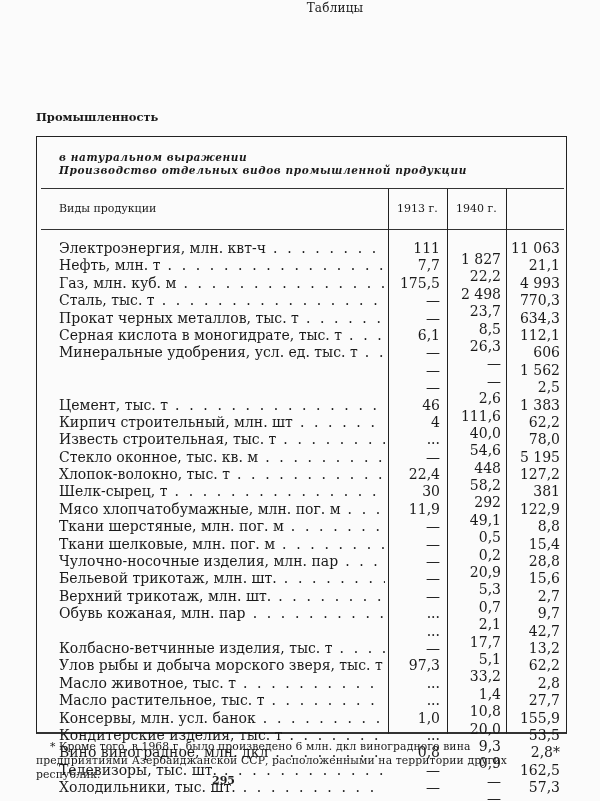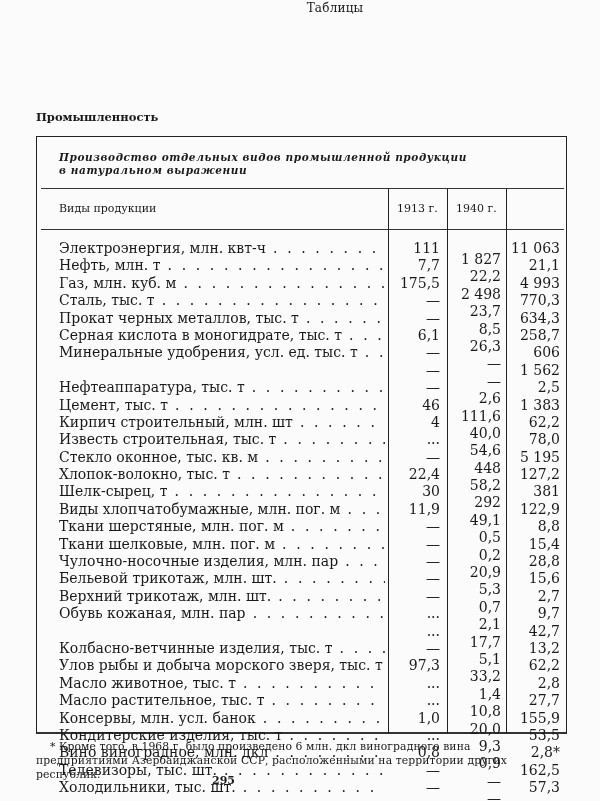--- a/index.html
+++ b/index.html
@@ -25,22 +25,22 @@
   .pagenum{position:absolute;left:212px;top:774px;font-size:11px;font-weight:bold;}
 </style>
 </head>
 <body>
 
 <div class="running-head">Таблицы</div>
 <div class="section-title">Промышленность</div>
 
 <div class="box">
   <div class="caption">
+    <div>в натуральном выражении</div>
     <div>Производство отдельных видов промышленной продукции</div>
-    <div>в натуральном выражении</div>
   </div>
   <div class="hline" style="top:51px"></div>
   <div class="hline" style="top:92px"></div>
   <div class="vline" style="left:351px;top:52px;height:545px"></div>
   <div class="vline" style="left:410px;top:52px;height:545px"></div>
   <div class="vline" style="left:469px;top:52px;height:545px"></div>
 
   <div class="hdr hdr-name">Виды продукции</div>
   <div class="hdr" style="left:351px;width:59px;justify-content:center">1913 г.</div>
   <div class="hdr" style="left:410px;width:59px;justify-content:center">1940 г.</div>
@@ -73,35 +73,34 @@
       <div class="row">
         <span class="name">Прокат черных металлов, тыс. т</span>
         <span class="v c1">—</span>
         <span class="v c2">8,5</span>
         <span class="v c3">634,3</span>
       </div>
       <div class="row">
         <span class="name">Серная кислота в моногидрате, тыс. т</span>
         <span class="v c1">6,1</span>
         <span class="v c2">26,3</span>
-        <span class="v c3">258,7</span>
+        <span class="v c3">112,1</span>
       </div>
       <div class="row">
         <span class="name">Минеральные удобрения, усл. ед. тыс. т</span>
         <span class="v c1">—</span>
         <span class="v c2">—</span>
         <span class="v c3">606</span>
       </div>
       <div class="row">
         <span class="v c1">—</span>
         <span class="v c2">—</span>
         <span class="v c3">1 562</span>
       </div>
       <div class="row">
-        <span class="name">Нефтеаппаратура, тыс. т</span>
         <span class="v c1">—</span>
         <span class="v c2">2,6</span>
         <span class="v c3">2,5</span>
       </div>
       <div class="row">
         <span class="name">Цемент, тыс. т</span>
         <span class="v c1">46</span>
         <span class="v c2">111,6</span>
         <span class="v c3">1 383</span>
       </div>
@@ -129,21 +128,21 @@
         <span class="v c2">58,2</span>
         <span class="v c3">127,2</span>
       </div>
       <div class="row">
         <span class="name">Шелк-сырец, т</span>
         <span class="v c1">30</span>
         <span class="v c2">292</span>
         <span class="v c3">381</span>
       </div>
       <div class="row">
-        <span class="name">Виды хлопчатобумажные, млн. пог. м</span>
+        <span class="name">Мясо хлопчатобумажные, млн. пог. м</span>
         <span class="v c1">11,9</span>
         <span class="v c2">49,1</span>
         <span class="v c3">122,9</span>
       </div>
       <div class="row">
         <span class="name">Ткани шерстяные, млн. пог. м</span>
         <span class="v c1">—</span>
         <span class="v c2">0,5</span>
         <span class="v c3">8,8</span>
       </div>

